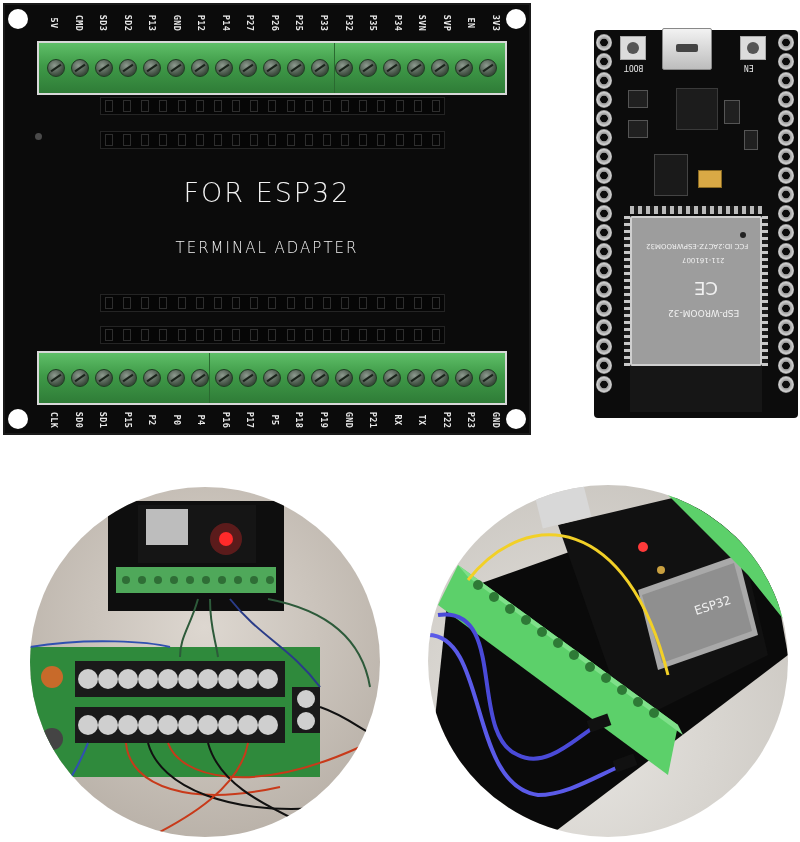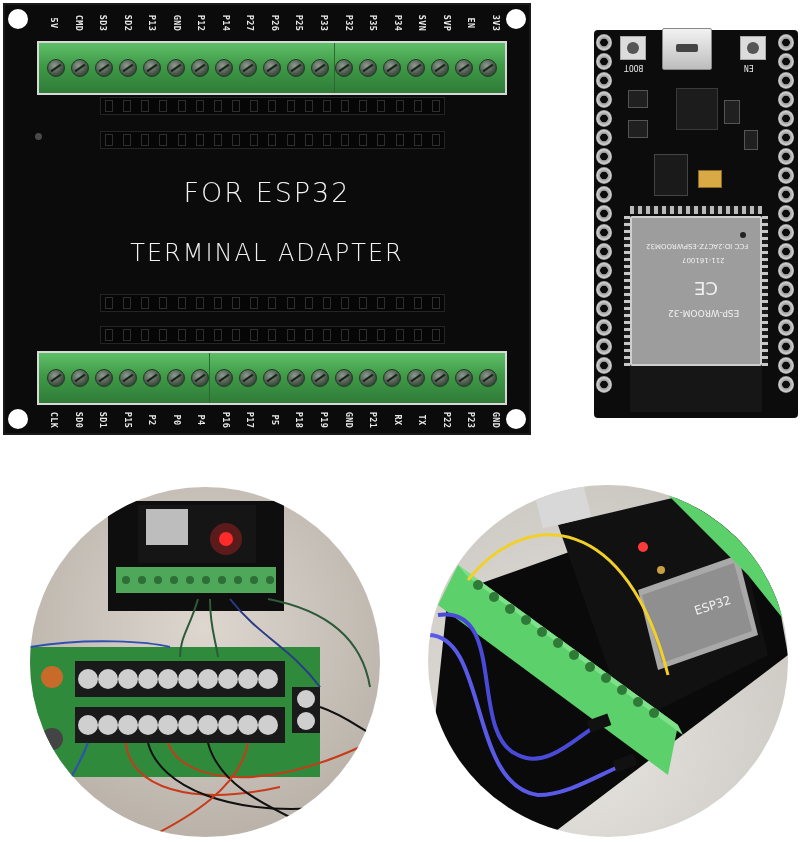--- a/index.html
+++ b/index.html
@@ -13,21 +13,21 @@
   .pin-label { width: 18px; height: 30px; position: relative; }
   .pin-label span { position: absolute; left: 50%; top: 50%; transform: translate(-50%,-50%) rotate(90deg); color: #e9e9e9; font-size: 8.5px; font-weight: bold; white-space: nowrap; font-family: "DejaVu Sans Mono", monospace; letter-spacing: 0.3px; }
   .terminal-block { position: absolute; left: 32px; width: 470px; height: 54px; border: 2px solid #d8d8d8; background: linear-gradient(#5fbf68, #3f9a48 45%, #2f7c37); display: flex; align-items: center; justify-content: space-between; padding: 0 8px; }
   .terminal-block .seam { position: absolute; top: 0; bottom: 0; width: 1px; background: #2a6a30; }
   .screw { width: 18px; height: 18px; border-radius: 50%; background: radial-gradient(circle at 40% 35%, #8d9a8f, #3b4a3c 70%); position: relative; border: 1px solid #1f3a22; }
   .screw::after { content: ""; position: absolute; left: 2px; right: 2px; top: 7px; height: 2px; background: #1a241b; transform: rotate(-35deg); }
   .header-row { position: absolute; left: 95px; width: 345px; height: 18px; border: 1px solid #242424; display: flex; justify-content: space-between; padding: 2px 4px; background: #060606; }
   .header-row i { width: 8px; height: 12px; border: 1px solid #2e2e2e; display: block; }
   .board-title { position: absolute; left: 0; width: 100%; text-align: center; color: #f2f2f2; letter-spacing: 2px; font-family: "DejaVu Sans", sans-serif; font-weight: 300; }
   .board-title.t1 { top: 172px; font-size: 27px; }
-  .board-title.t2 { top: 234px; font-size: 24px; }
+  .board-title.t2 { top: 234px; font-size: 15px; }
   .silk-dot { position: absolute; left: 30px; top: 128px; width: 7px; height: 7px; border-radius: 50%; background: #4a4a4a; }
 
   
   .devboard { position: absolute; left: 594px; top: 30px; width: 204px; height: 388px; background: #0c0c0c; border-radius: 4px; }
   .pin-col { position: absolute; top: 4px; width: 18px; display: flex; flex-direction: column; gap: 2px; }
   .pin-col b { display: block; width: 16px; height: 17px; border-radius: 50%; background: radial-gradient(circle, #0c0c0c 30%, #9a9a9a 35%, #d0d0d0 60%, #7a7a7a 75%); }
   .usb { position: absolute; left: 68px; top: -2px; width: 50px; height: 42px; background: linear-gradient(#f2f2f2, #bdbdbd); border: 1px solid #888; border-radius: 2px; }
   .usb::after { content: ""; position: absolute; left: 13px; top: 15px; width: 22px; height: 8px; background: #444; border-radius: 2px; }
   .btn { position: absolute; top: 6px; width: 26px; height: 24px; background: #dcdcdc; border: 1px solid #aaa; }
   .btn::after { content: ""; position: absolute; left: 6px; top: 5px; width: 12px; height: 12px; border-radius: 50%; background: #555; }

